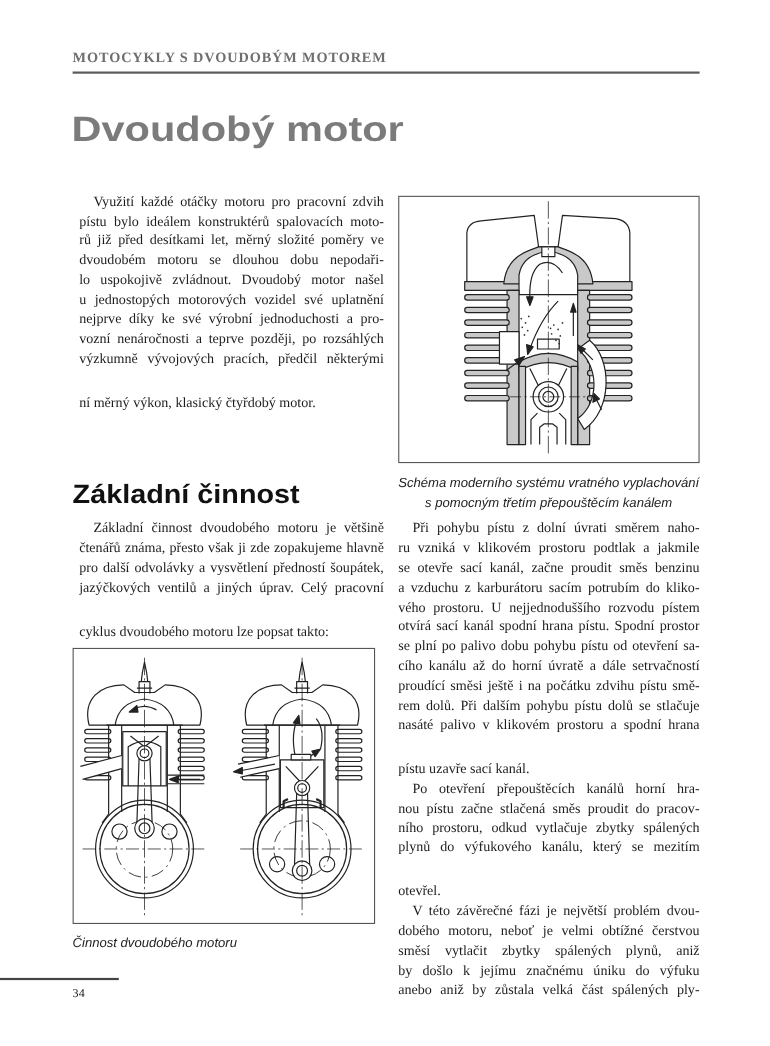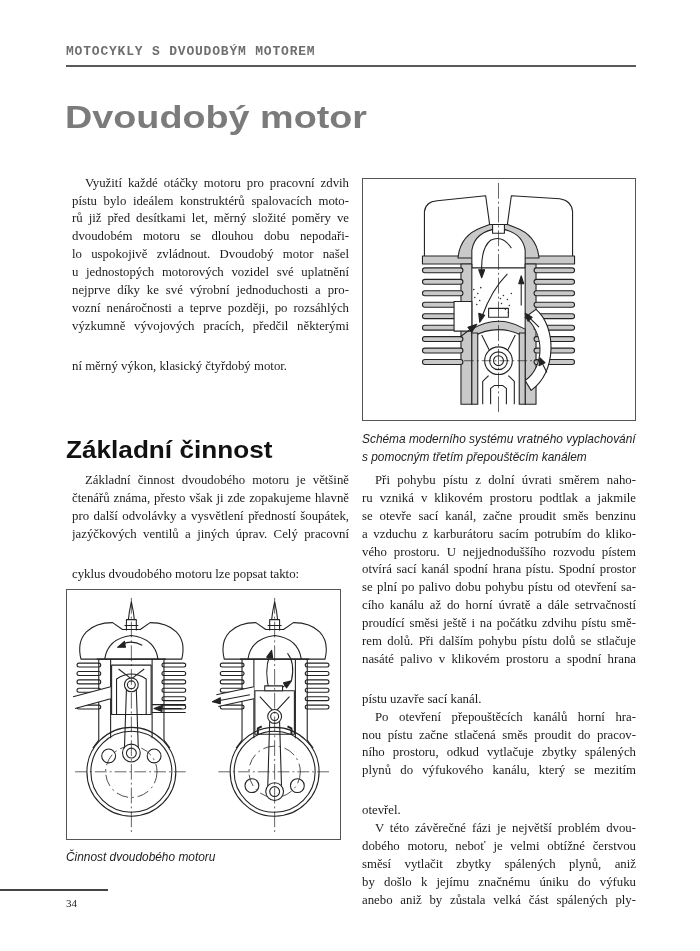--- a/index.html
+++ b/index.html
@@ -3,21 +3,21 @@
 <meta charset="utf-8">
 <style>
   html, body { margin: 0; padding: 0; }
   body {
     width: 700px; height: 951px; position: relative; overflow: hidden;
     background: #ffffff;
   }
   .abs { position: absolute; }
   .running-header {
     left: 66px; top: 44px;
-    font-family: Liberation Mono, monospace; font-weight: bold;
+    font-family: Liberation Serif, serif; font-weight: bold;
     font-size: 13px; line-height: 16px; letter-spacing: 0.8px;
     color: #6e6e6e; white-space: nowrap;
   }
   .header-rule { left: 66px; top: 65px; width: 570px; height: 2px; background: #5a5a5a; }
   .page-title {
     left: 65px; top: 97px;
     font-family: "Liberation Sans", sans-serif; font-weight: bold;
     font-size: 32px; line-height: 40px; color: #7b7b7b; white-space: nowrap;
     transform: scaleX(1.18); transform-origin: left center;
   }
@@ -139,21 +139,21 @@
           <circle cx="140" cy="126" r="0.8"></circle>
         <circle cx="148" cy="128" r="0.8"></circle>
           <circle cx="144" cy="132" r="0.8"></circle>
           <circle cx="150" cy="116" r="0.8"></circle>
         <circle cx="139" cy="121" r="0.8"></circle>
           <circle cx="147" cy="135" r="0.8"></circle>
       </g>
     </g>
   </svg>
 </div>
-<div class="abs caption" style="left:362px; top:429.8px;">
+<div class="abs caption" style="left:362px; top:429.8px;text-align:center;">
   <div>Schéma moderního systému vratného vyplachování</div>
   <div>s pomocným třetím přepouštěcím kanálem</div>
 </div>
 
 <div class="abs section-heading">Základní činnost</div>
 
 <div class="abs col col-left" style="top:472px">
   <div class="line first">Základní činnost dvoudobého motoru je většině</div>
   <div class="line">čtenářů známa, přesto však ji zde zopakujeme hlavně</div>
   <div class="line">pro další odvolávky a vysvětlení předností šoupátek,</div>

